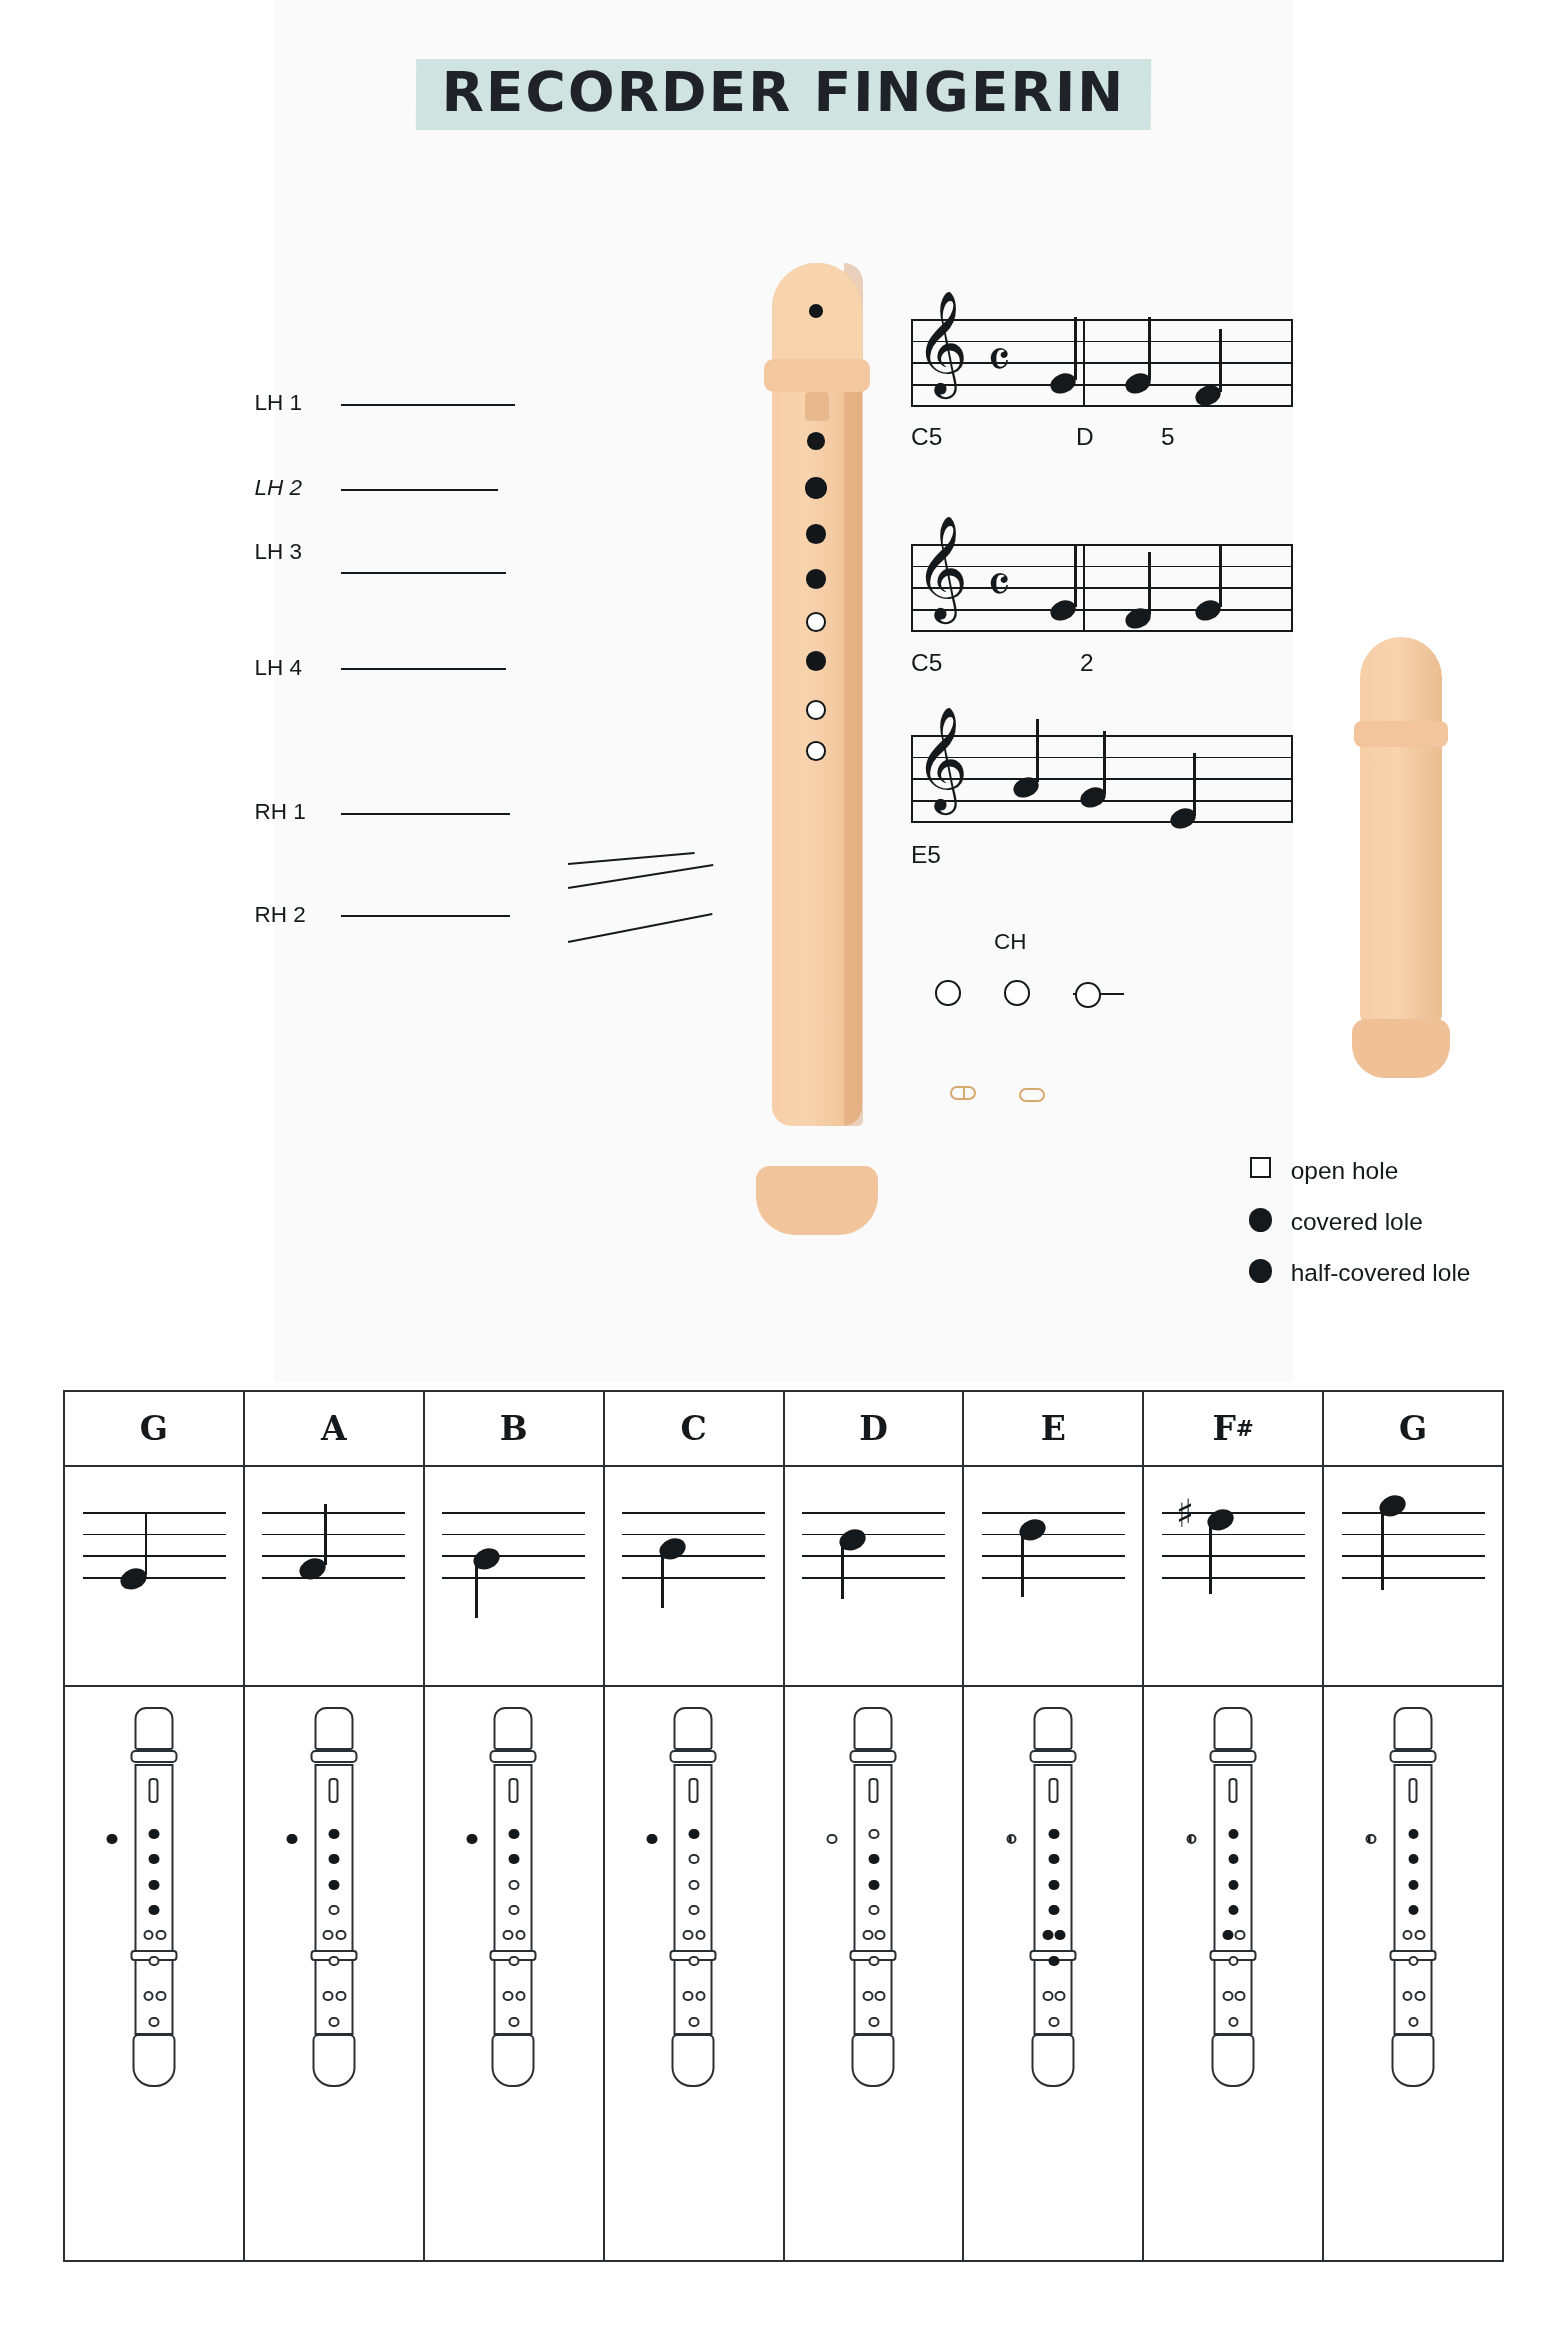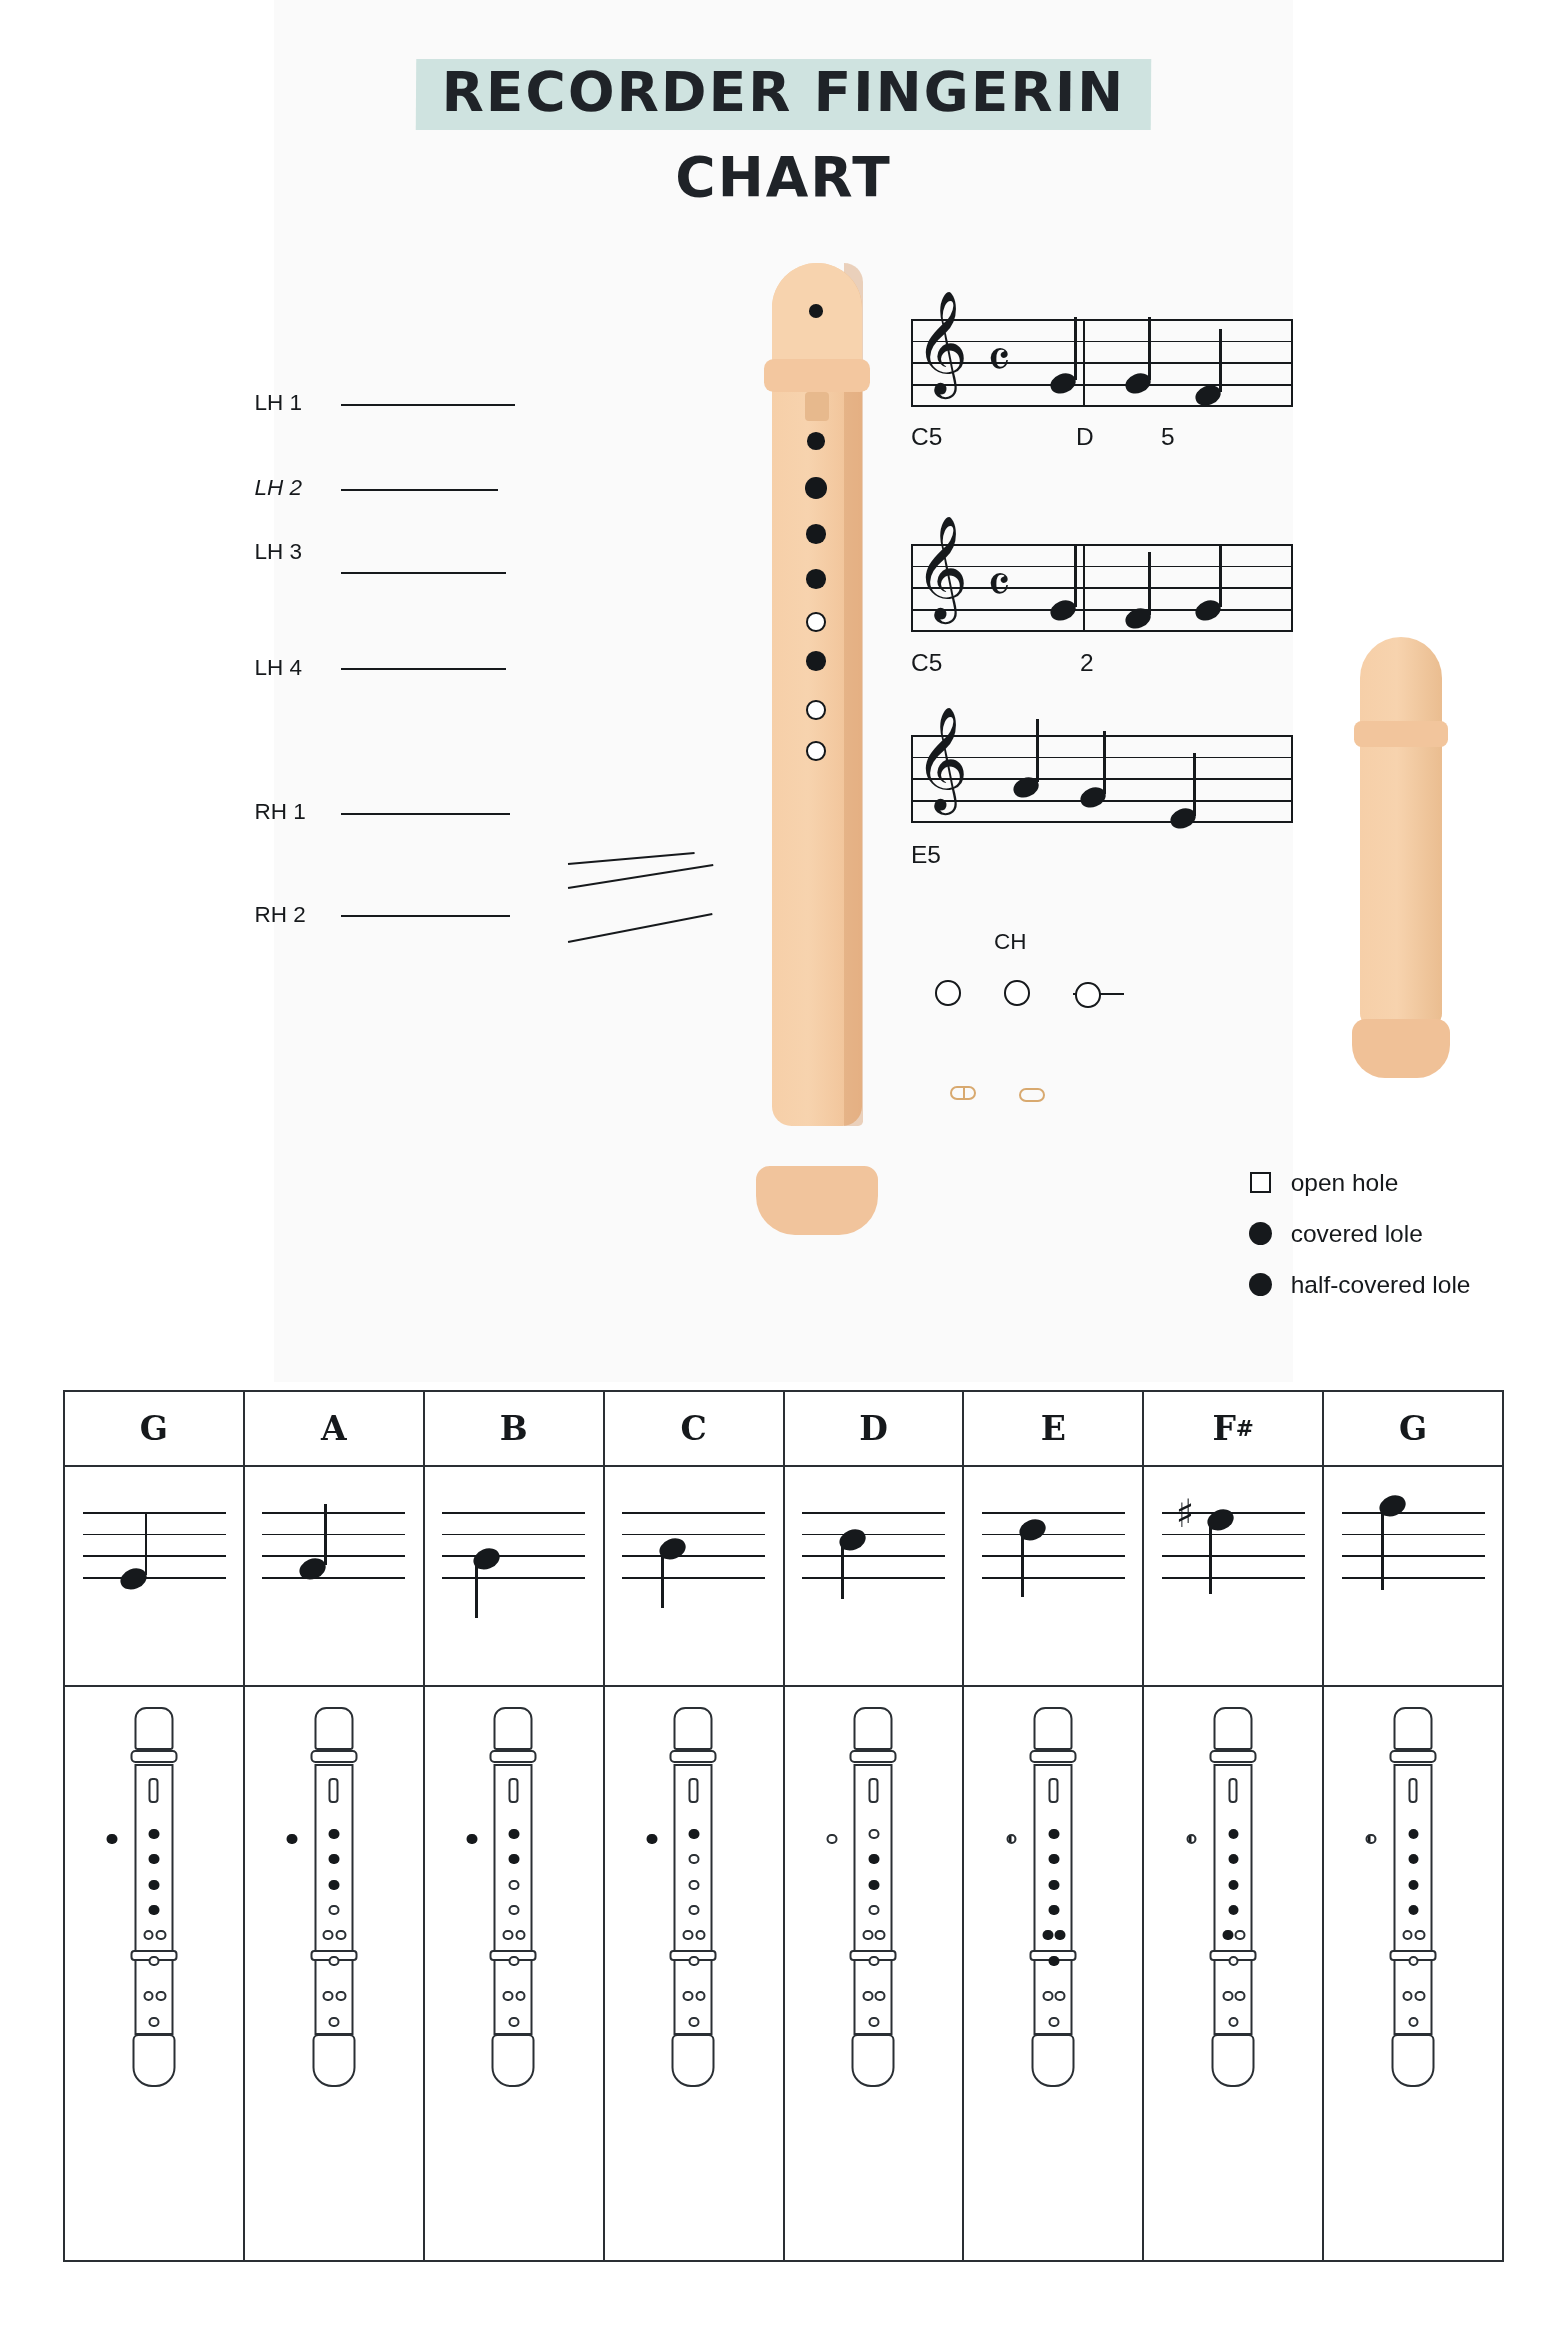--- a/index.html
+++ b/index.html
@@ -265,21 +265,21 @@
 
   
   #legend {
     position: absolute;
     left: 970px;
     top: 1157px;
     width: 323px;
   }
   .legend-row {
     display: flex;
-    align-items: center;
+    align-items: flex-start;
     height: 51px;
   }
   .legend-sym {
     width: 33px;
     display: flex;
     justify-content: center;
     align-items: center;
   }
   .sym-open {
     width: 20.6px;
@@ -475,21 +475,20 @@
 </style>
 </head>
 <body>
 
 <div id="poster">
 
   <div id="title-wrap">
     <span id="title-hl">
       <span class="title-text">RECORDER FINGERIN</span>
     </span>
-    <div id="title-2">CHART</div>
   </div>
 
   <div id="recorder-main">
     <div class="rec-body"></div>
     <div class="rec-shadow"></div>
     <div class="rec-head-cap"></div>
     <div class="rec-window"></div>
     <div class="rec-ring" style="top:96px;"></div>
     <div class="rec-bell"></div>
 

